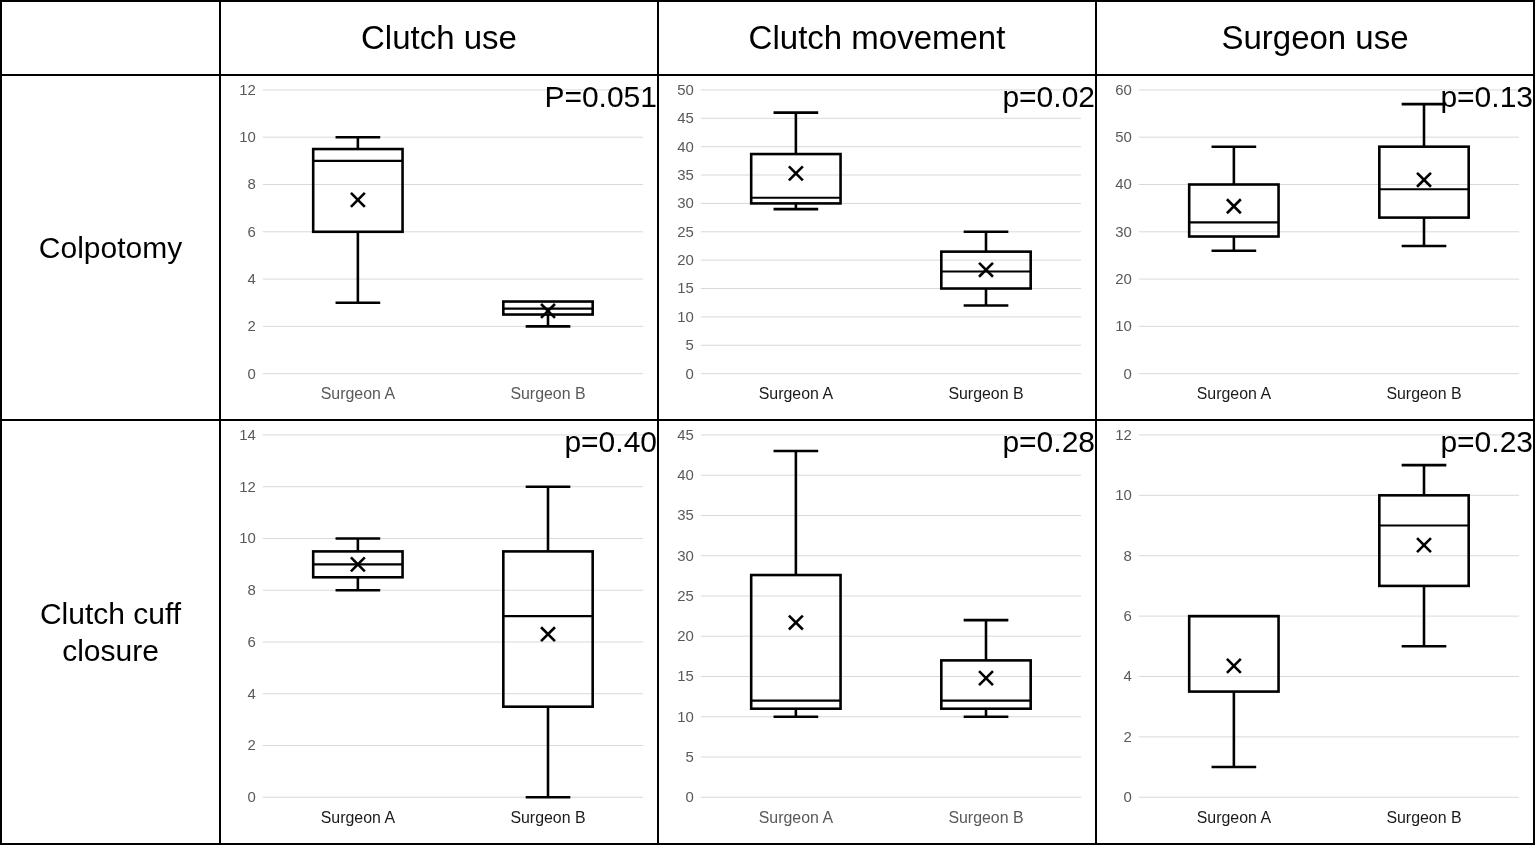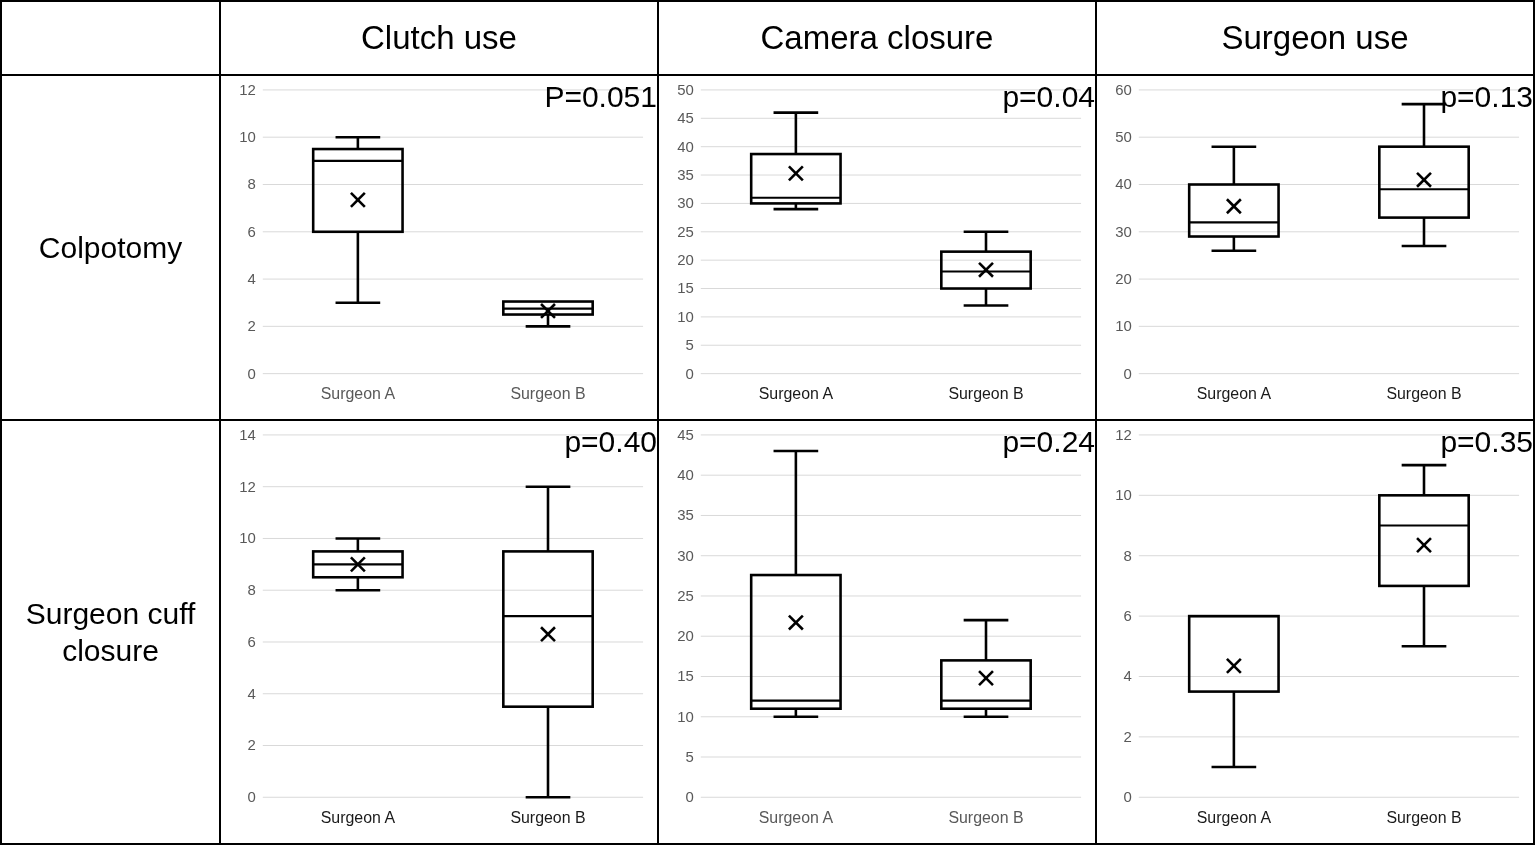--- a/index.html
+++ b/index.html
@@ -127,21 +127,21 @@
     <colgroup>
       <col class="c-rowlabel">
       <col class="c-metric">
       <col class="c-metric">
       <col class="c-metric">
     </colgroup>
     <thead>
       <tr class="header-row">
         <th class="corner-cell"></th>
         <th class="col-header">Clutch use</th>
-        <th class="col-header">Camera closure</th>
+        <th class="col-header">Clutch movement</th>
         <th class="col-header">Surgeon use</th>
       </tr>
     </thead>
     <tbody>
       <tr style="height:345px;">
         <td class="row-label">Colpotomy</td>
         <td class="chart-cell">
           <div class="chart">
               <svg viewBox="0 0 438 345" preserveAspectRatio="none">
                 <line x1="42" y1="299" x2="424" y2="299" class="gridline"></line>
@@ -215,21 +215,21 @@
                 <line x1="328.5" y1="156.5" x2="328.5" y2="176.45000000000002" class="whisker"></line>
                 <line x1="306.0575" y1="156.5" x2="350.9425" y2="156.5" class="whisker"></line>
                 <line x1="328.5" y1="230.6" x2="328.5" y2="213.5" class="whisker"></line>
                 <line x1="306.0575" y1="230.6" x2="350.9425" y2="230.6" class="whisker"></line>
                 <rect x="283.615" y="176.45000000000002" width="89.77" height="37.04999999999998" class="boxline"></rect>
                 <line x1="283.615" y1="196.4" x2="373.385" y2="196.4" class="medline"></line>
                 <line x1="321.5" y1="187.69" x2="335.5" y2="201.69" class="meanx"></line>
                 <line x1="321.5" y1="201.69" x2="335.5" y2="187.69" class="meanx"></line>
                 <text x="328.5" y="325" text-anchor="middle" class="xtick black">Surgeon B</text>
               </svg>
-            <div class="pval">p=0.04</div>
+            <div class="pval">p=0.02</div>
           </div>
         </td>
         <td class="chart-cell">
           <div class="chart">
               <svg viewBox="0 0 438 345" preserveAspectRatio="none">
                 <line x1="42" y1="299" x2="424" y2="299" class="gridline"></line>
                 <text x="35" y="304" text-anchor="end" class="ytick">0</text>
                 <line x1="42" y1="251.5" x2="424" y2="251.5" class="gridline"></line>
                 <text x="35" y="256.5" text-anchor="end" class="ytick">10</text>
                 <line x1="42" y1="204.00000000000003" x2="424" y2="204.00000000000003" class="gridline"></line>
@@ -259,21 +259,21 @@
                 <line x1="283.615" y1="113.75" x2="373.385" y2="113.75" class="medline"></line>
                 <line x1="321.5" y1="97.25" x2="335.5" y2="111.25" class="meanx"></line>
                 <line x1="321.5" y1="111.25" x2="335.5" y2="97.25" class="meanx"></line>
                 <text x="328.5" y="325" text-anchor="middle" class="xtick black">Surgeon B</text>
               </svg>
             <div class="pval">p=0.13</div>
           </div>
         </td>
       </tr>
       <tr style="height:424px;">
-        <td class="row-label">Surgeon cuff closure</td>
+        <td class="row-label">Clutch cuff closure</td>
         <td class="chart-cell">
           <div class="chart">
               <svg viewBox="0 0 438 424" preserveAspectRatio="none">
                 <line x1="42" y1="378" x2="424" y2="378" class="gridline"></line>
                 <text x="35" y="383" text-anchor="end" class="ytick">0</text>
                 <line x1="42" y1="326" x2="424" y2="326" class="gridline"></line>
                 <text x="35" y="331" text-anchor="end" class="ytick">2</text>
                 <line x1="42" y1="274" x2="424" y2="274" class="gridline"></line>
                 <text x="35" y="279" text-anchor="end" class="ytick">4</text>
                 <line x1="42" y1="222" x2="424" y2="222" class="gridline"></line>
@@ -343,21 +343,21 @@
                 <line x1="328.5" y1="200.04444444444442" x2="328.5" y2="240.48888888888888" class="whisker"></line>
                 <line x1="306.0575" y1="200.04444444444442" x2="350.9425" y2="200.04444444444442" class="whisker"></line>
                 <line x1="328.5" y1="297.11111111111114" x2="328.5" y2="289.02222222222224" class="whisker"></line>
                 <line x1="306.0575" y1="297.11111111111114" x2="350.9425" y2="297.11111111111114" class="whisker"></line>
                 <rect x="283.615" y="240.48888888888888" width="89.77" height="48.53333333333336" class="boxline"></rect>
                 <line x1="283.615" y1="280.93333333333334" x2="373.385" y2="280.93333333333334" class="medline"></line>
                 <line x1="321.5" y1="251.28444444444443" x2="335.5" y2="265.28444444444443" class="meanx"></line>
                 <line x1="321.5" y1="265.28444444444443" x2="335.5" y2="251.28444444444443" class="meanx"></line>
                 <text x="328.5" y="404" text-anchor="middle" class="xtick gray">Surgeon B</text>
               </svg>
-            <div class="pval">p=0.24</div>
+            <div class="pval">p=0.28</div>
           </div>
         </td>
         <td class="chart-cell">
           <div class="chart">
               <svg viewBox="0 0 438 424" preserveAspectRatio="none">
                 <line x1="42" y1="378" x2="424" y2="378" class="gridline"></line>
                 <text x="35" y="383" text-anchor="end" class="ytick">0</text>
                 <line x1="42" y1="317.33333333333337" x2="424" y2="317.33333333333337" class="gridline"></line>
                 <text x="35" y="322.33333333333337" text-anchor="end" class="ytick">2</text>
                 <line x1="42" y1="256.6666666666667" x2="424" y2="256.6666666666667" class="gridline"></line>
@@ -380,19 +380,19 @@
                 <line x1="328.5" y1="44.33333333333334" x2="328.5" y2="74.66666666666666" class="whisker"></line>
                 <line x1="306.0575" y1="44.33333333333334" x2="350.9425" y2="44.33333333333334" class="whisker"></line>
                 <line x1="328.5" y1="226.33333333333331" x2="328.5" y2="165.66666666666666" class="whisker"></line>
                 <line x1="306.0575" y1="226.33333333333331" x2="350.9425" y2="226.33333333333331" class="whisker"></line>
                 <rect x="283.615" y="74.66666666666666" width="89.77" height="91" class="boxline"></rect>
                 <line x1="283.615" y1="105" x2="373.385" y2="105" class="medline"></line>
                 <line x1="321.5" y1="117.71666666666668" x2="335.5" y2="131.7166666666667" class="meanx"></line>
                 <line x1="321.5" y1="131.7166666666667" x2="335.5" y2="117.71666666666668" class="meanx"></line>
                 <text x="328.5" y="404" text-anchor="middle" class="xtick black">Surgeon B</text>
               </svg>
-            <div class="pval">p=0.35</div>
+            <div class="pval">p=0.23</div>
           </div>
         </td>
       </tr>
     </tbody>
   </table>
 </div>
 
 </body></html>

